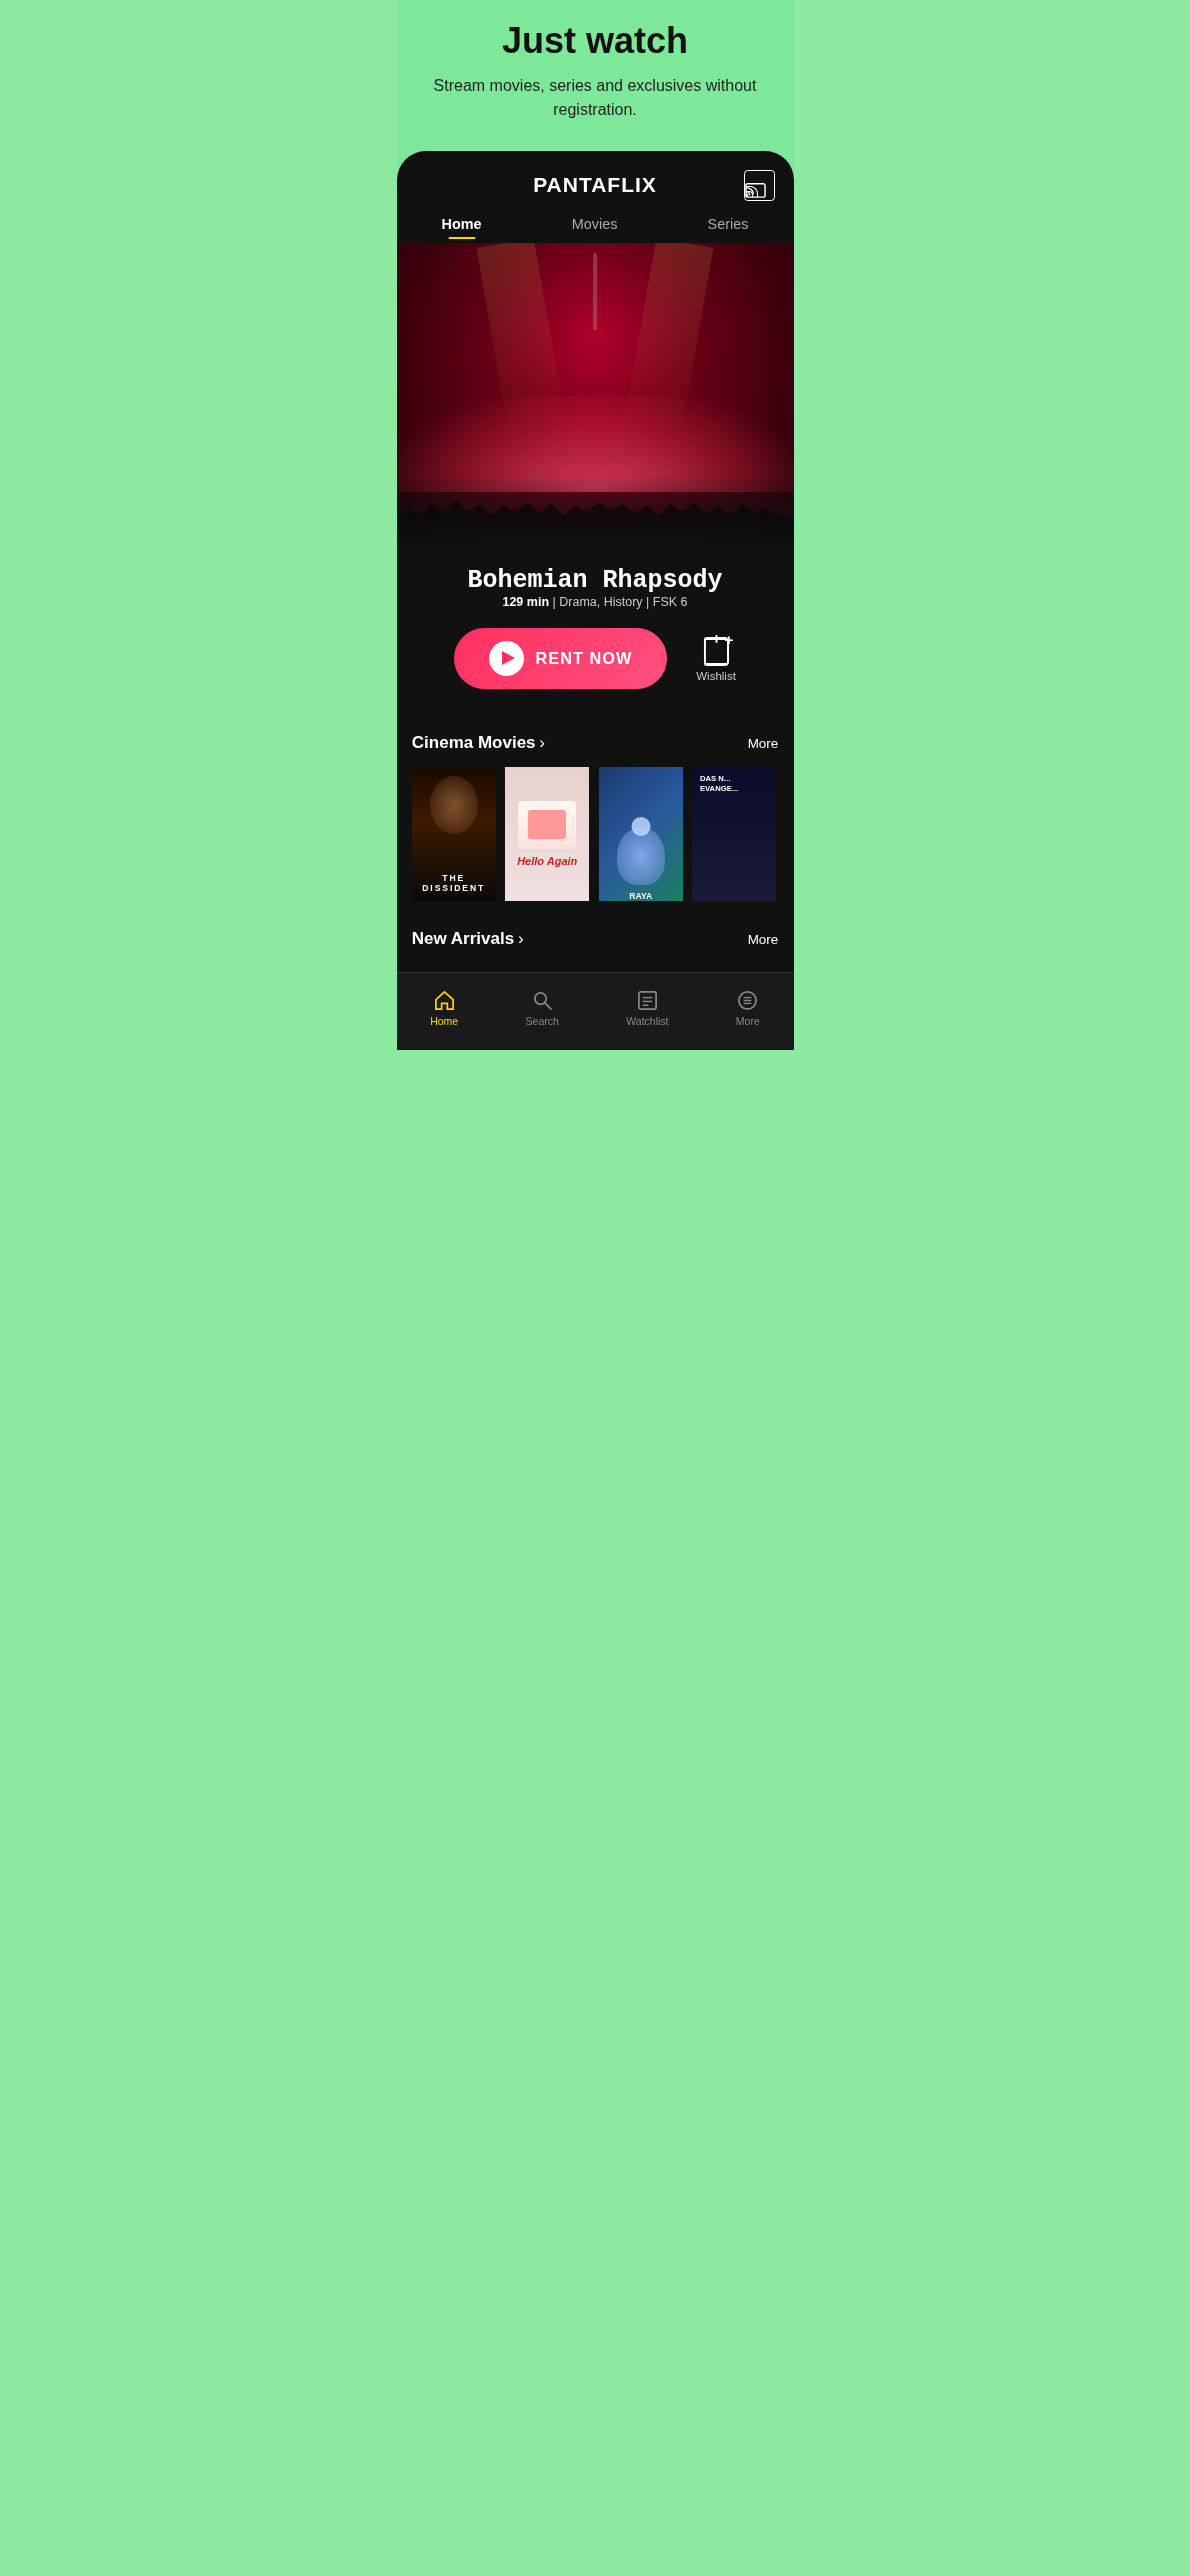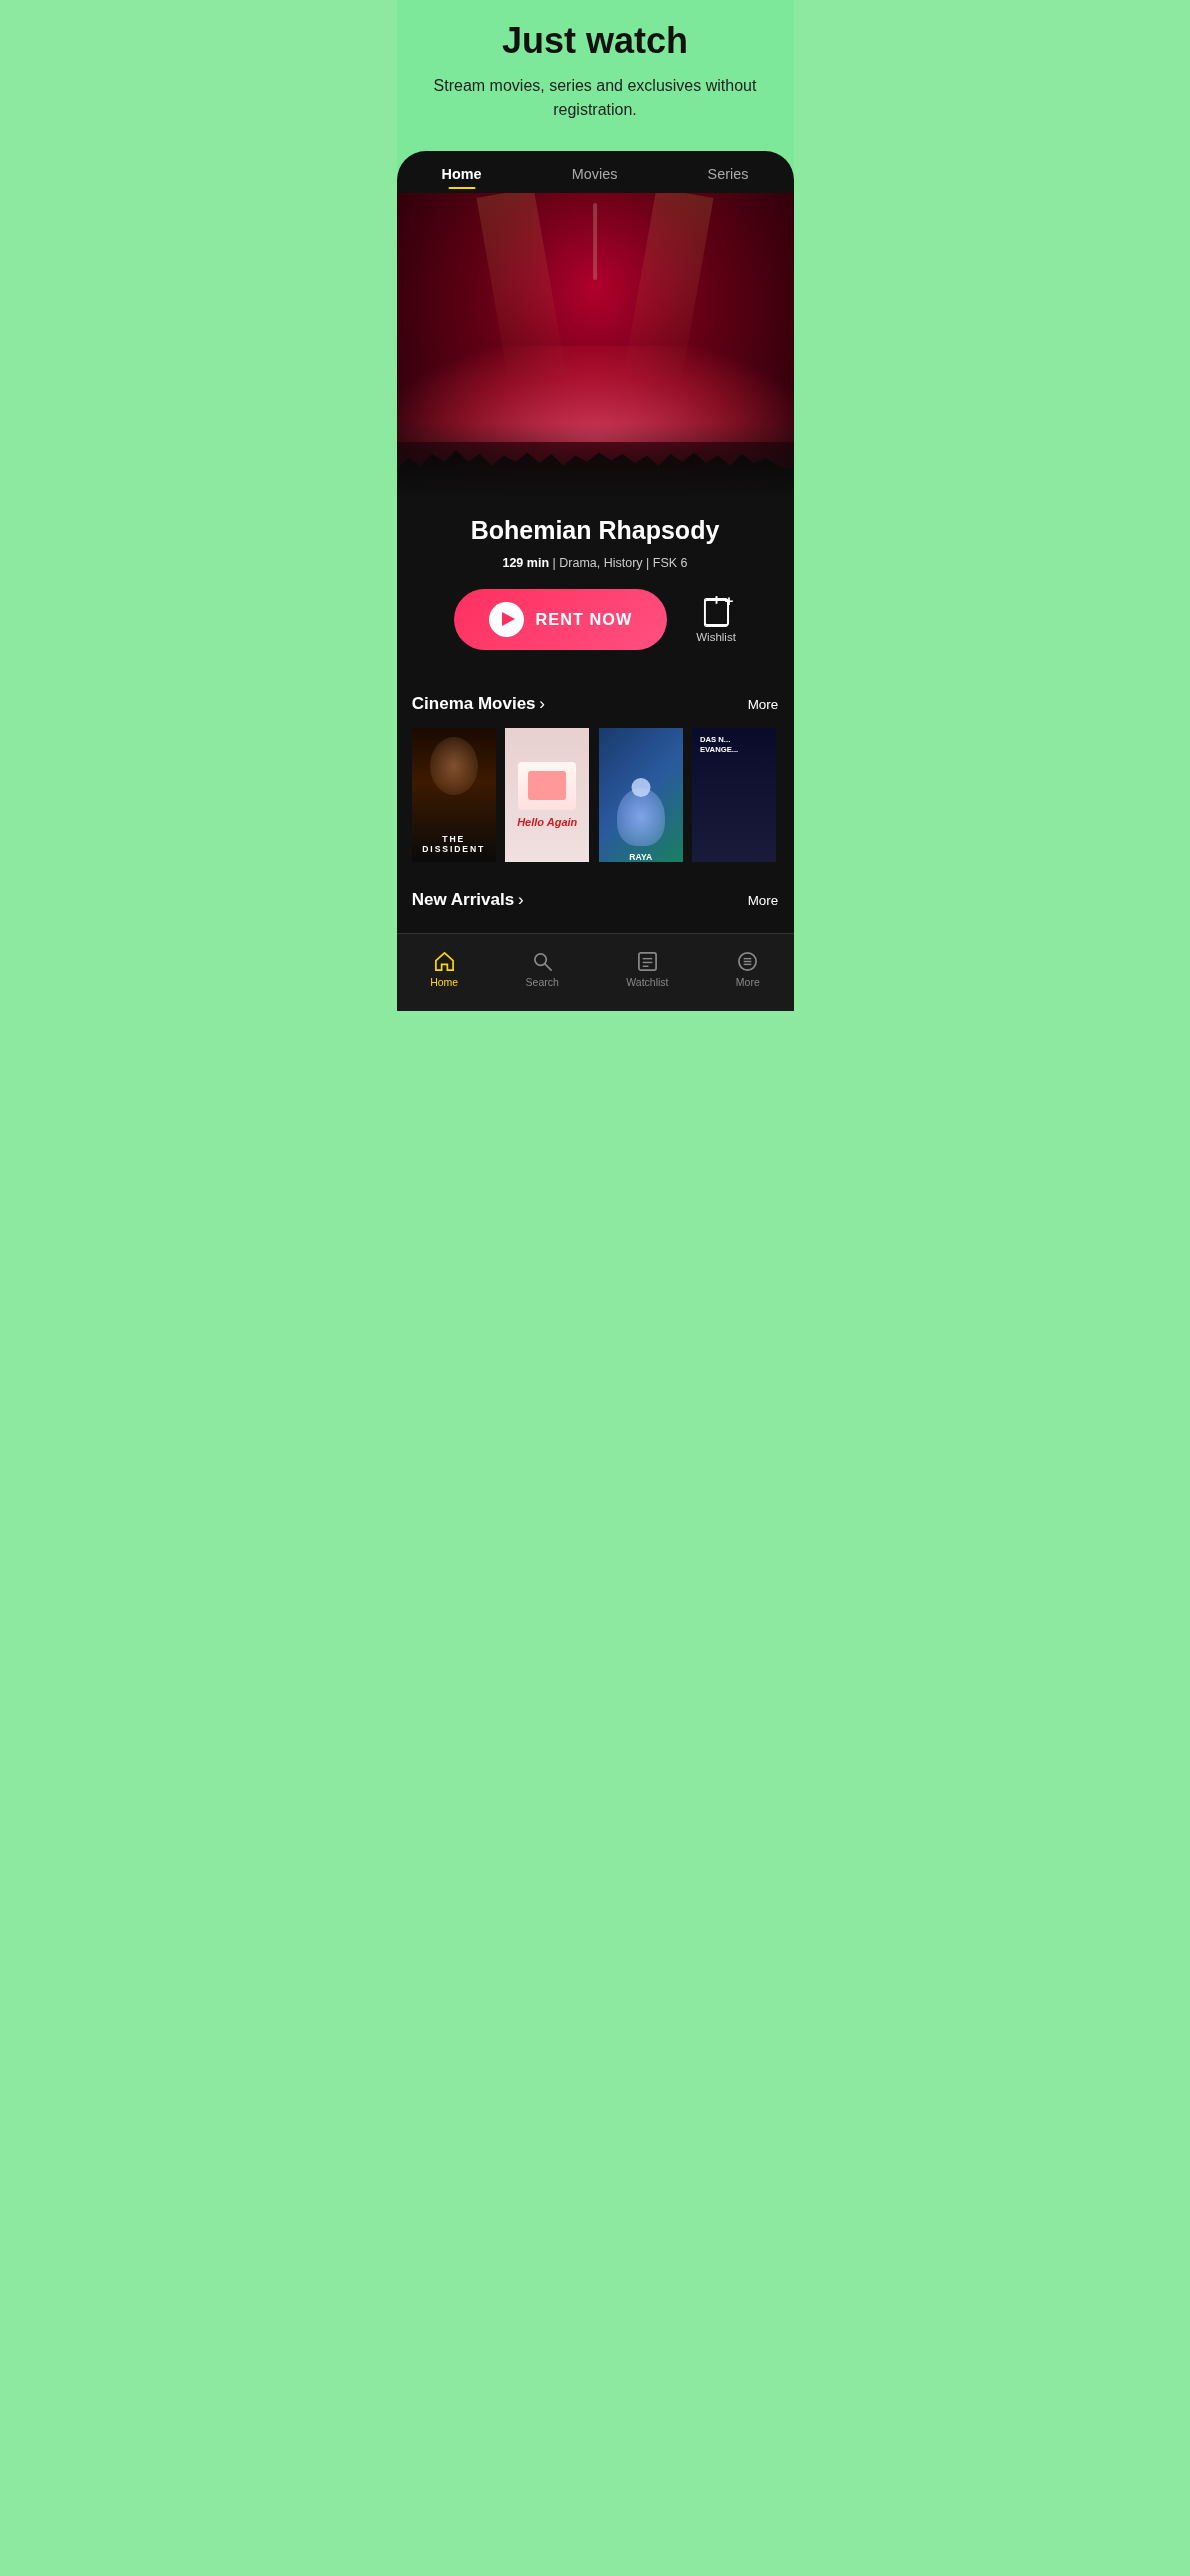--- a/index.html
+++ b/index.html
@@ -139,21 +139,22 @@
     }
     .featured-info {
       background: #111;
       padding: 15.3px 19px;
     }
     .featured-title {
       font-size: 25px;
       font-weight: 800;
       color: #fff;
       text-align: center;
-      margin-bottom: 11px;
+      margin-bottom: 0;
+      font-family: Liberation Mono, monospace;
     }
     .featured-meta {
       text-align: center;
       color: #ccc;
       font-size: 12.5px;
       margin-bottom: 19px;
     }
     .featured-meta strong {
       color: #fff;
       font-weight: 700;
@@ -418,20 +419,32 @@
 </head>
 <body>
 
 <div class="hero-bg">
   <h1>Just watch</h1>
   <p>Stream movies, series and exclusives without registration.</p>
 </div>
 
 <div class="app-container">
 
+  <div class="app-header">
+    <div style="width:31px"></div>
+    <div class="logo-text">PANTAFLIX</div>
+    <div class="cast-icon">
+      <svg width="21" height="21" viewBox="0 0 22 22" fill="none">
+        <rect x="1" y="5" width="20" height="14" rx="2" stroke="white" stroke-width="1.5" fill="none"></rect>
+        <path d="M1 9 C5 9 9 12 9 16" stroke="white" stroke-width="1.5" fill="none"></path>
+        <path d="M1 13 C3 13 5 15 5 17" stroke="white" stroke-width="1.5" fill="none"></path>
+        <circle cx="2" cy="17" r="1.5" fill="white"></circle>
+      </svg>
+    </div>
+  </div>
 
   <div class="app-nav">
     <div class="nav-item active">
       <span>Home</span>
     </div>
     <div class="nav-item">
       <span>Movies</span>
     </div>
     <div class="nav-item">
       <span>Series</span>

